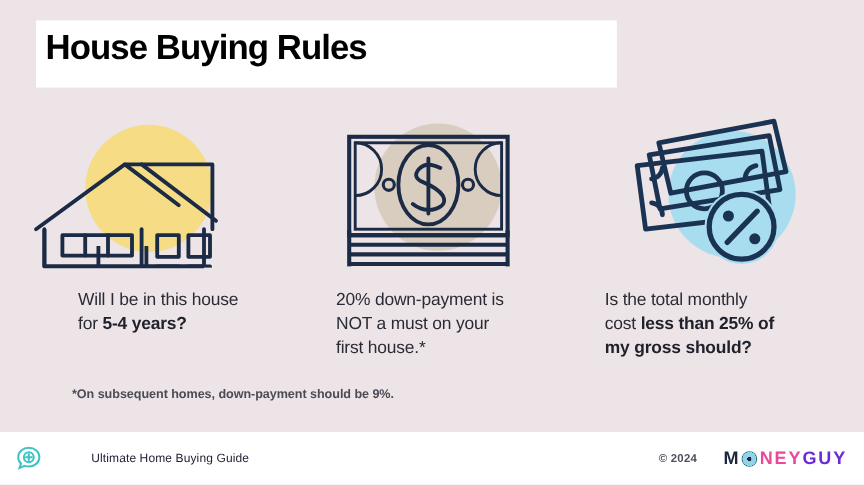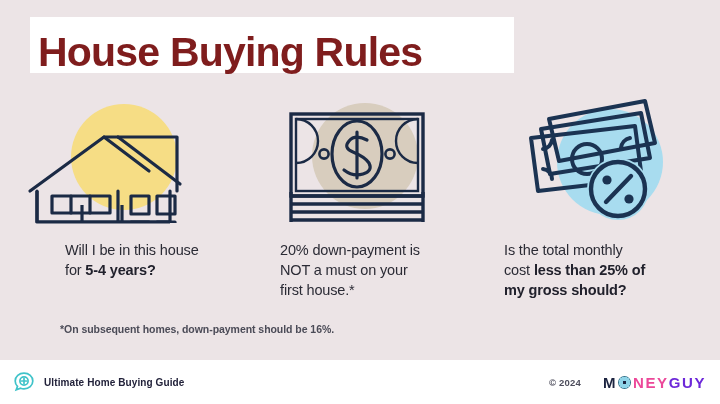--- a/index.html
+++ b/index.html
@@ -29,27 +29,26 @@
     left: 30px;
     top: 17px;
     width: 484px;
     height: 56px;
     background: #ffffff;
   }
   .title-text {
     position: absolute;
     left: 38px;
     top: 16px;
-    font-size: 41px;
+    font-size: 29px;
     font-weight: bold;
     letter-spacing: -0.8px;
-    color: #7f1d1d;
+    color: #000000;
     line-height: 48px;
     white-space: nowrap;
-    margin-top: 12px;
   }
 
   
   .columns {
     position: absolute;
     left: 0;
     top: 92px;
     width: 720px;
     height: 220px;
     display: flex;
@@ -111,23 +110,24 @@
   }
   .footer-left {
     position: absolute;
     left: 12px;
     display: flex;
     align-items: center;
     gap: 8px;
   }
   .footer-label {
     font-size: 10px;
-    font-weight: bold;
+    font-weight: normal;
     color: #22223a;
     letter-spacing: 0.1px;
+    margin-left: 32px;
   }
   .footer-right {
     position: absolute;
     right: 14px;
     display: flex;
     align-items: center;
     gap: 22px;
   }
   .copyright {
     font-size: 9.5px;
@@ -254,21 +254,21 @@
       </div>
       <div class="caption">
         <span>Is the total monthly</span><br>
         <span>cost </span><b>less than 25% of</b><br>
         <b>my gross should?</b>
       </div>
     </div>
 
   </div>
 
-  <div class="footnote">*On subsequent homes, down-payment should be 16%.</div>
+  <div class="footnote">*On subsequent homes, down-payment should be 9%.</div>
 
   <div class="footer">
 
     <div class="footer-left">
       <svg class="bubble-icon" width="24" height="24" viewBox="0 0 24 24">
         <path d="M12 3.2c4.9 0 8.8 3.4 8.8 7.8 0 4.4-3.9 7.8-8.8 7.8-1.2 0-2.4-.2-3.4-.6l-4.4 1.7 1.3-3.6C3.9 14.9 3.2 13 3.2 11c0-4.4 3.9-7.8 8.8-7.8z" fill="none" stroke="#3fc3c9" stroke-width="1.7"></path>
         <circle cx="12" cy="11" r="4.1" fill="none" stroke="#3fc3c9" stroke-width="1.7"></circle>
         <line x1="12" y1="8.6" x2="12" y2="13.4" stroke="#3fc3c9" stroke-width="1.7" stroke-linecap="round"></line>
         <line x1="9.6" y1="11" x2="14.4" y2="11" stroke="#3fc3c9" stroke-width="1.7" stroke-linecap="round"></line>
       </svg>

